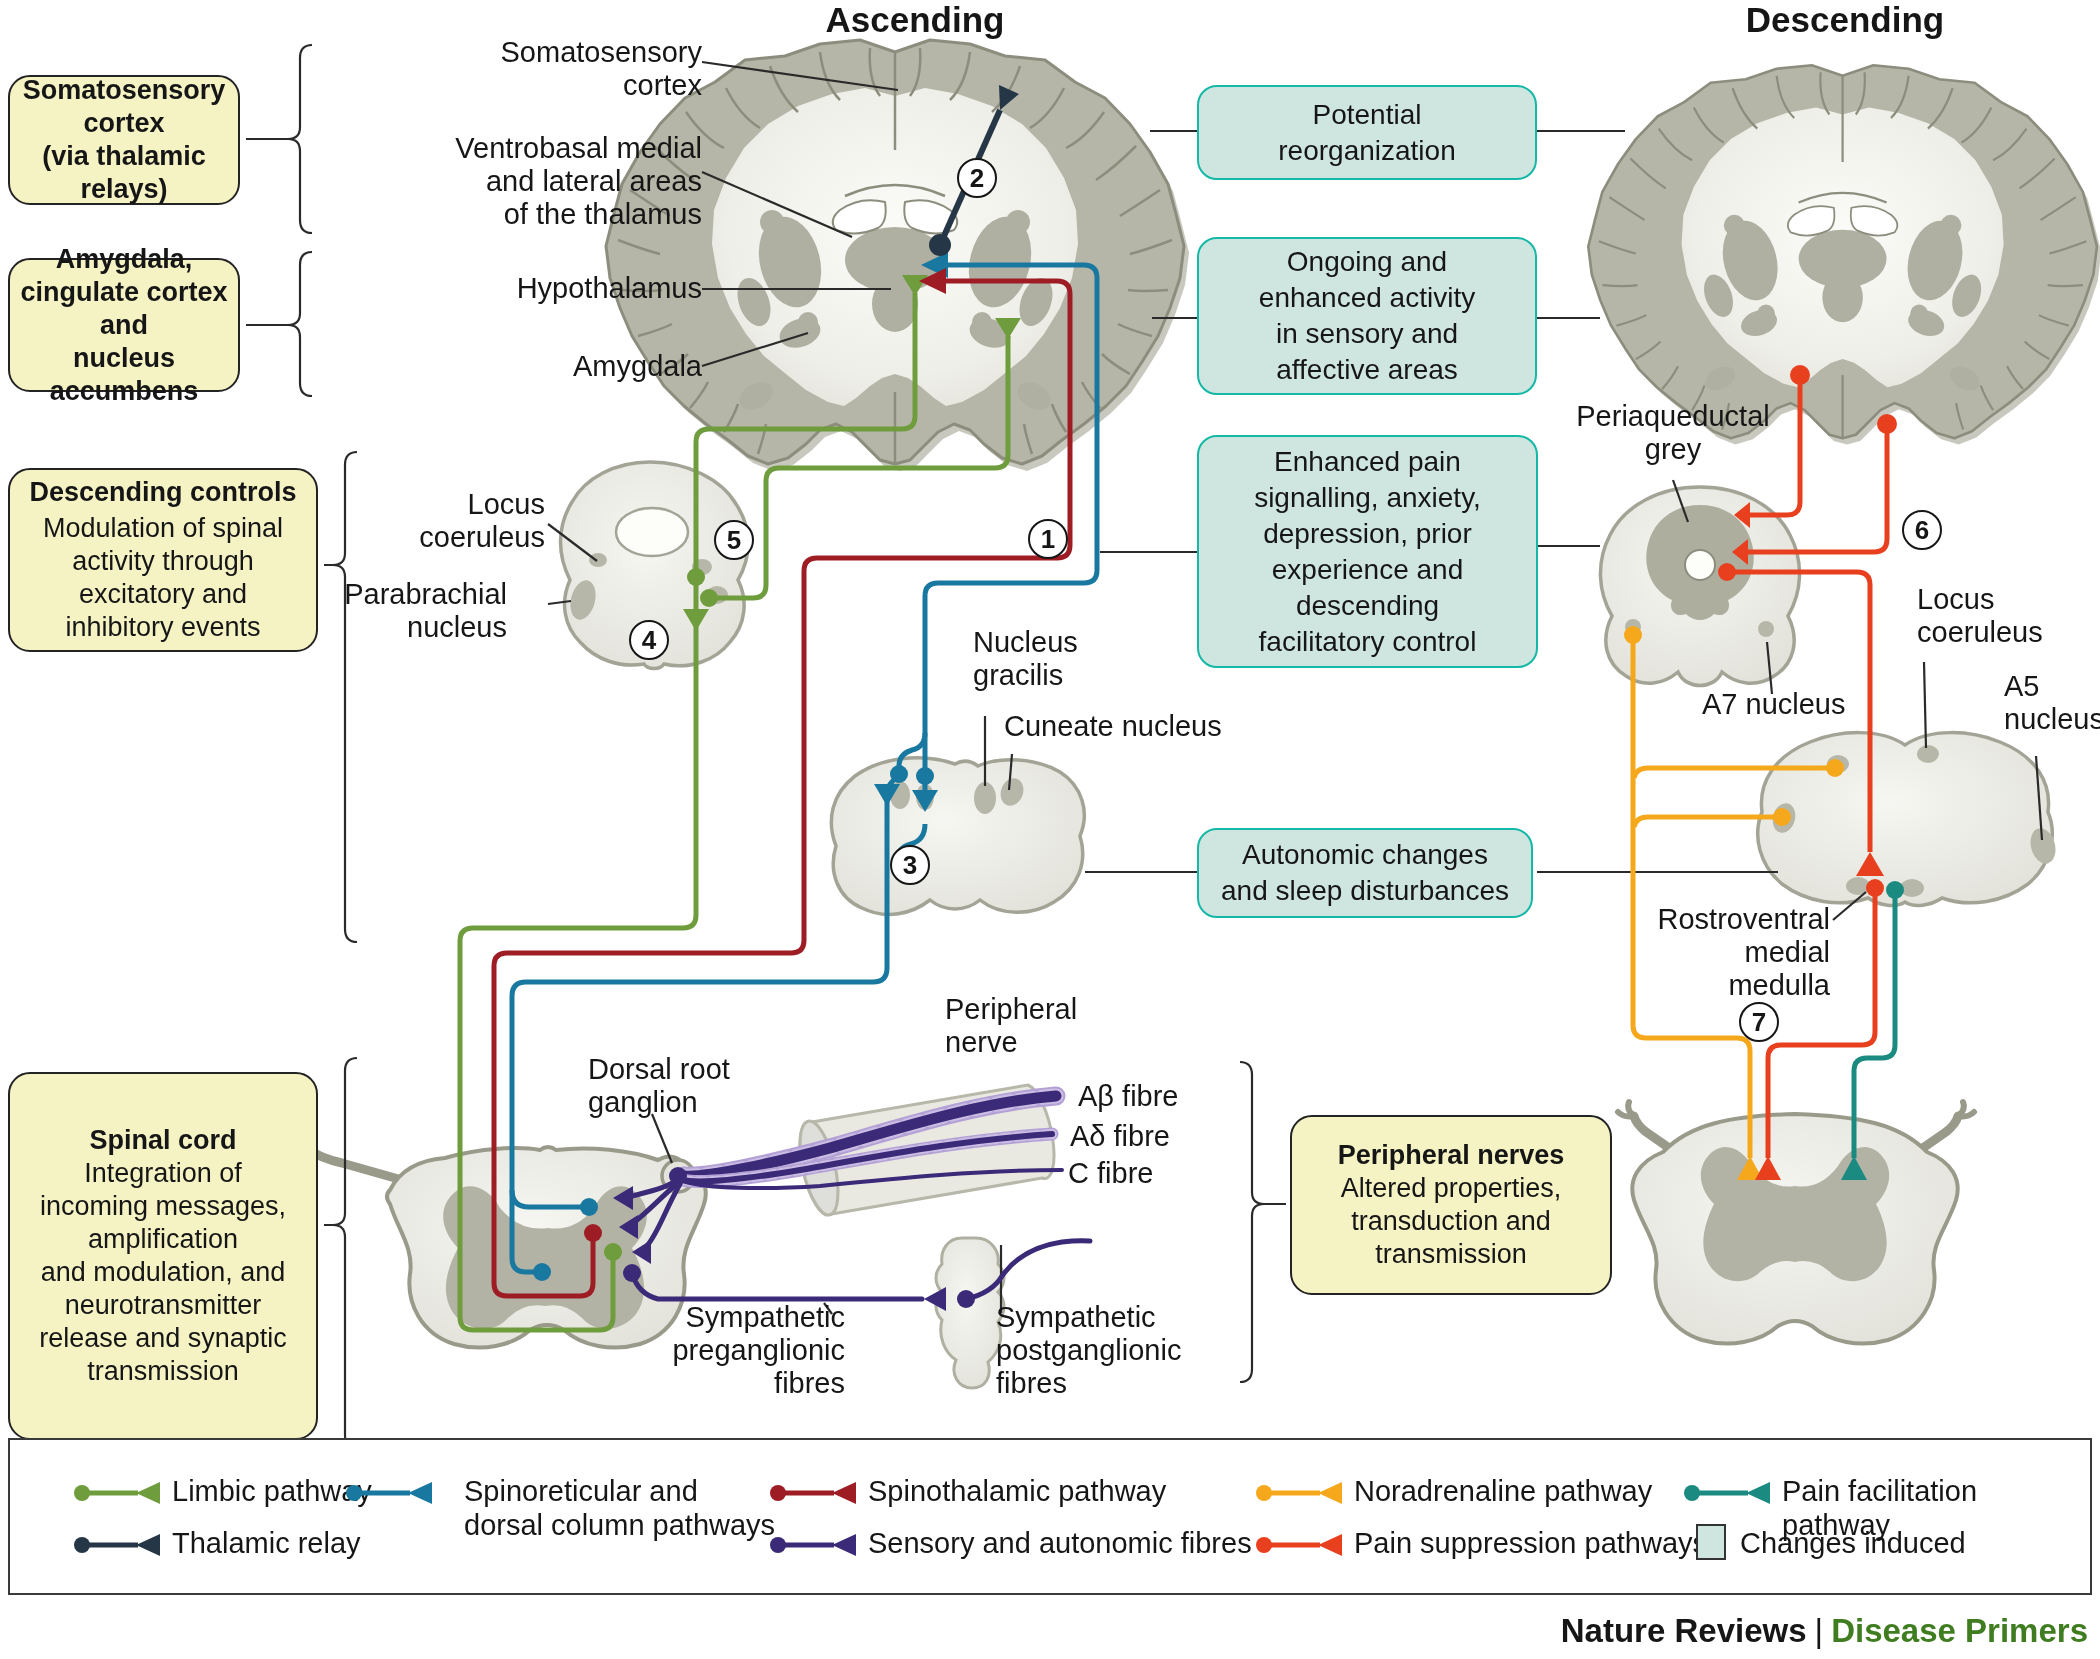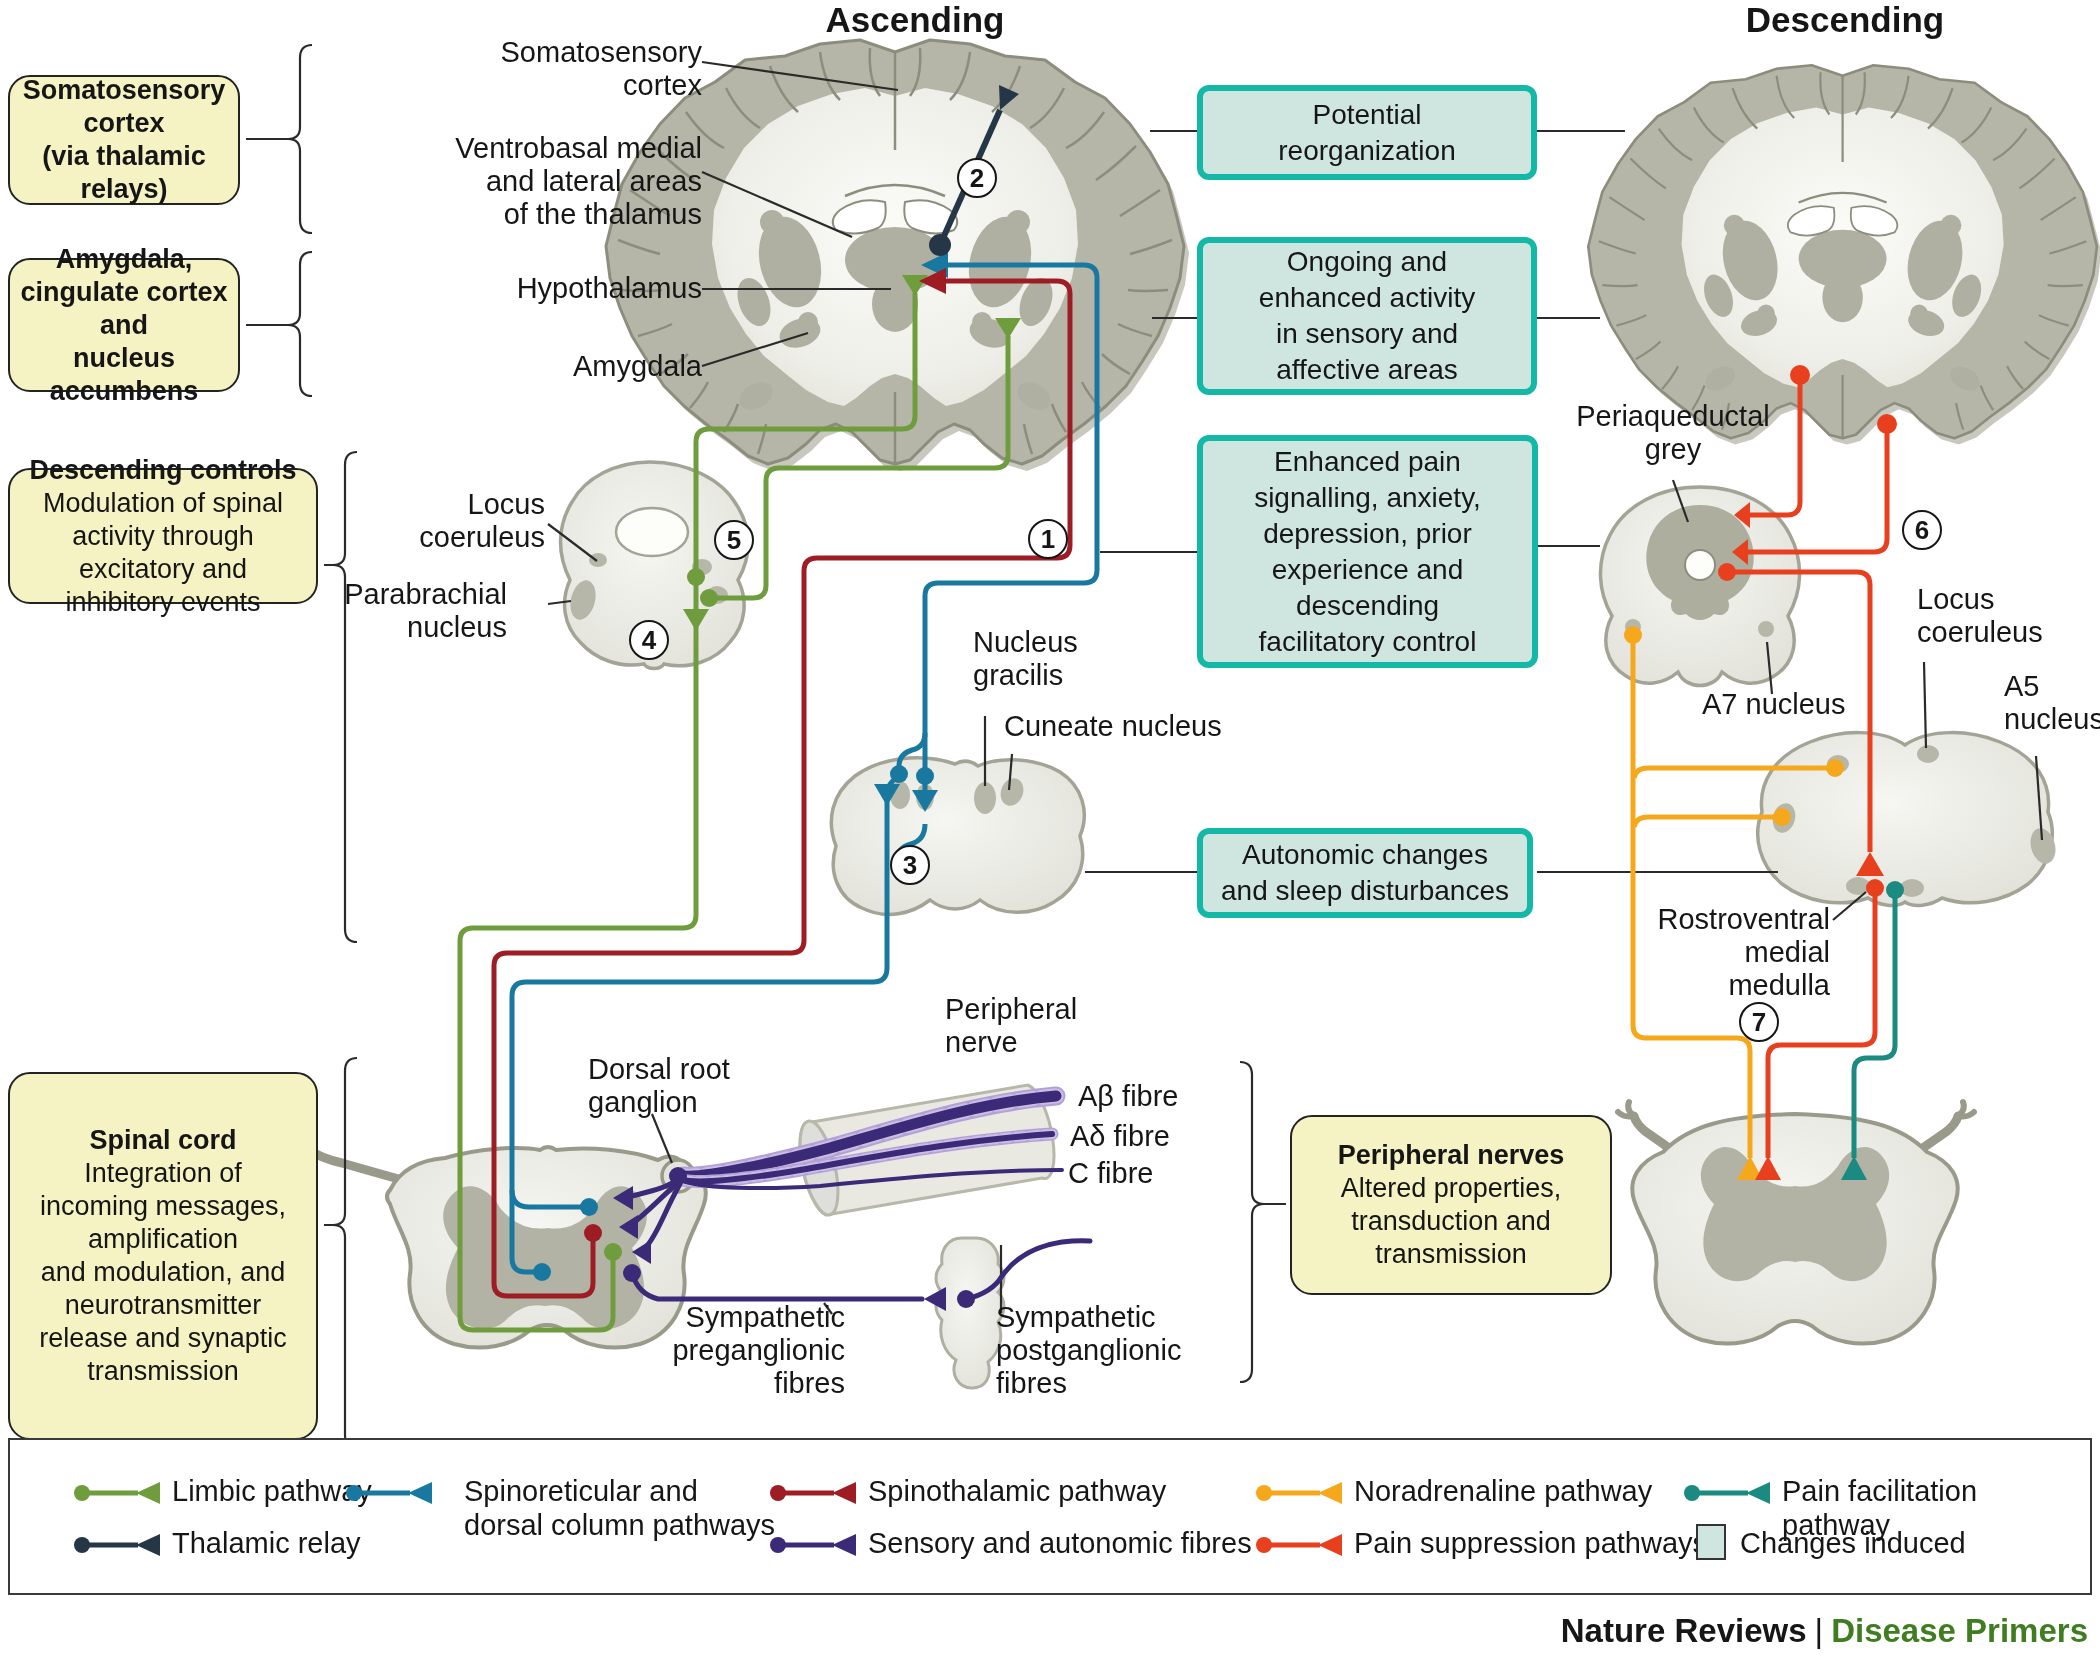--- a/index.html
+++ b/index.html
@@ -7,21 +7,21 @@
           font-family:"Liberation Sans",sans-serif;color:#161616;}
   #art{position:absolute;left:0;top:0;}
   .lbl{position:absolute;font-size:29px;line-height:33px;white-space:pre-line;color:#161616;}
   .r{text-align:right;}
   .c{text-align:center;}
   .title{position:absolute;font-size:35px;font-weight:bold;text-align:center;width:300px;}
   .ybox{position:absolute;background:#f5f3c4;border:2.5px solid #232323;border-radius:22px;
         display:flex;flex-direction:column;align-items:center;justify-content:center;
         font-size:27px;line-height:33px;text-align:center;white-space:pre-line;padding:6px 10px;box-sizing:border-box;}
   .ybox .bt{font-weight:bold;}
-  .tbox{position:absolute;background:#cfe6e0;border:6px solid #14b8a6;border-radius:12px;
+  .tbox{position:absolute;background:#cfe6e0;border:2px solid #14b8a6;border-radius:20px;
         display:flex;align-items:center;justify-content:center;font-size:28px;line-height:36px;
         text-align:center;white-space:pre-line;padding:8px 12px;box-sizing:border-box;}
   .badge{position:absolute;width:36px;height:36px;border-radius:50%;background:#ffffff;
          border:2.5px solid #161616;display:flex;align-items:center;justify-content:center;
          font-size:26px;font-weight:bold;}
   .legend{position:absolute;left:8px;top:1438px;width:2084px;height:157px;background:#ffffff;
           border:2.5px solid #3a3a3a;box-sizing:border-box;}
   .litem{position:absolute;font-size:29px;line-height:34px;white-space:pre-line;}
   .lglyph{position:absolute;}
   .swatch{position:absolute;width:26px;height:32px;background:#cfe6e0;border:2px solid #333;}
@@ -317,21 +317,21 @@
 <div class="ybox" style="left:8px;top:75px;width:232px;height:130px;">
   <div class="bt">Somatosensory
 cortex
 (via thalamic relays)</div>
 </div>
 <div class="ybox" style="left:8px;top:258px;width:232px;height:134px;">
   <div class="bt">Amygdala,
 cingulate cortex and
 nucleus accumbens</div>
 </div>
-<div class="ybox" style="left:8px;top:468px;width:310px;height:136px;">
+<div class="ybox" style="left:8px;top:468px;width:310px;height:184px;justify-content:space-between;">
   <div class="bt">Descending controls</div>
   <div>Modulation of spinal
 activity through
 excitatory and
 inhibitory events</div>
 </div>
 <div class="ybox" style="left:8px;top:1072px;width:310px;height:368px;">
   <div class="bt">Spinal cord</div>
   <div>Integration of
 incoming messages,

